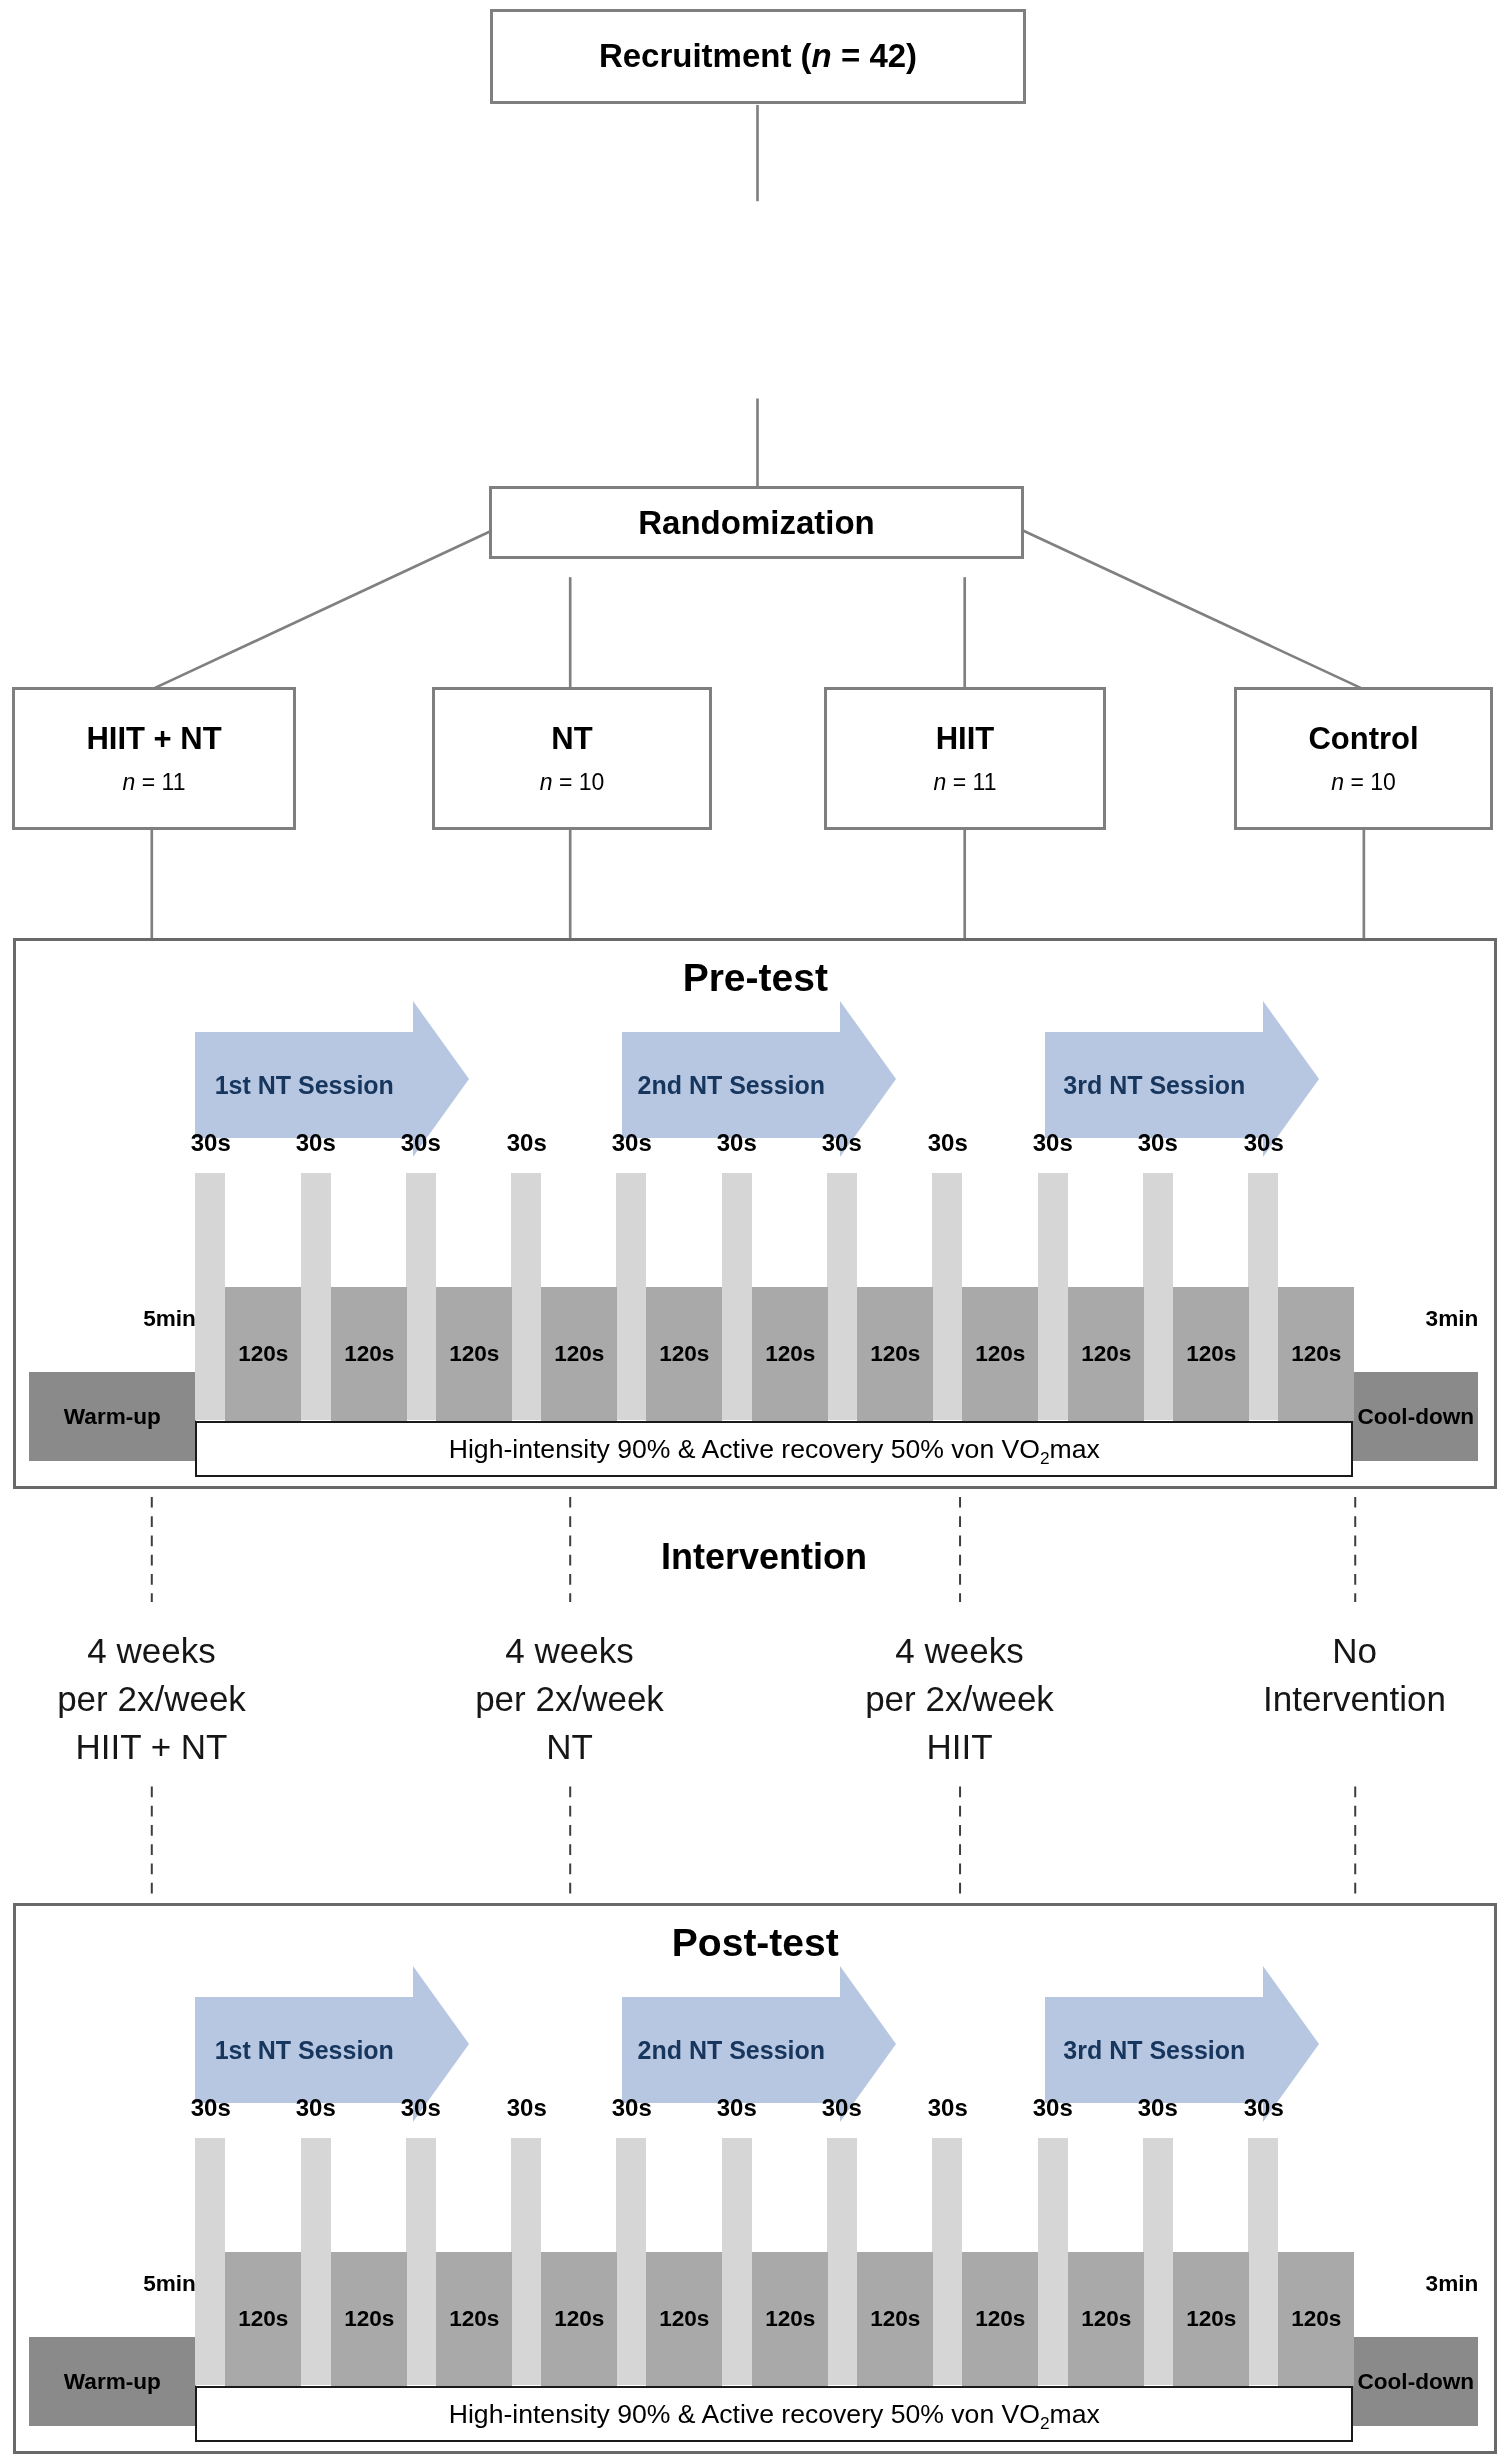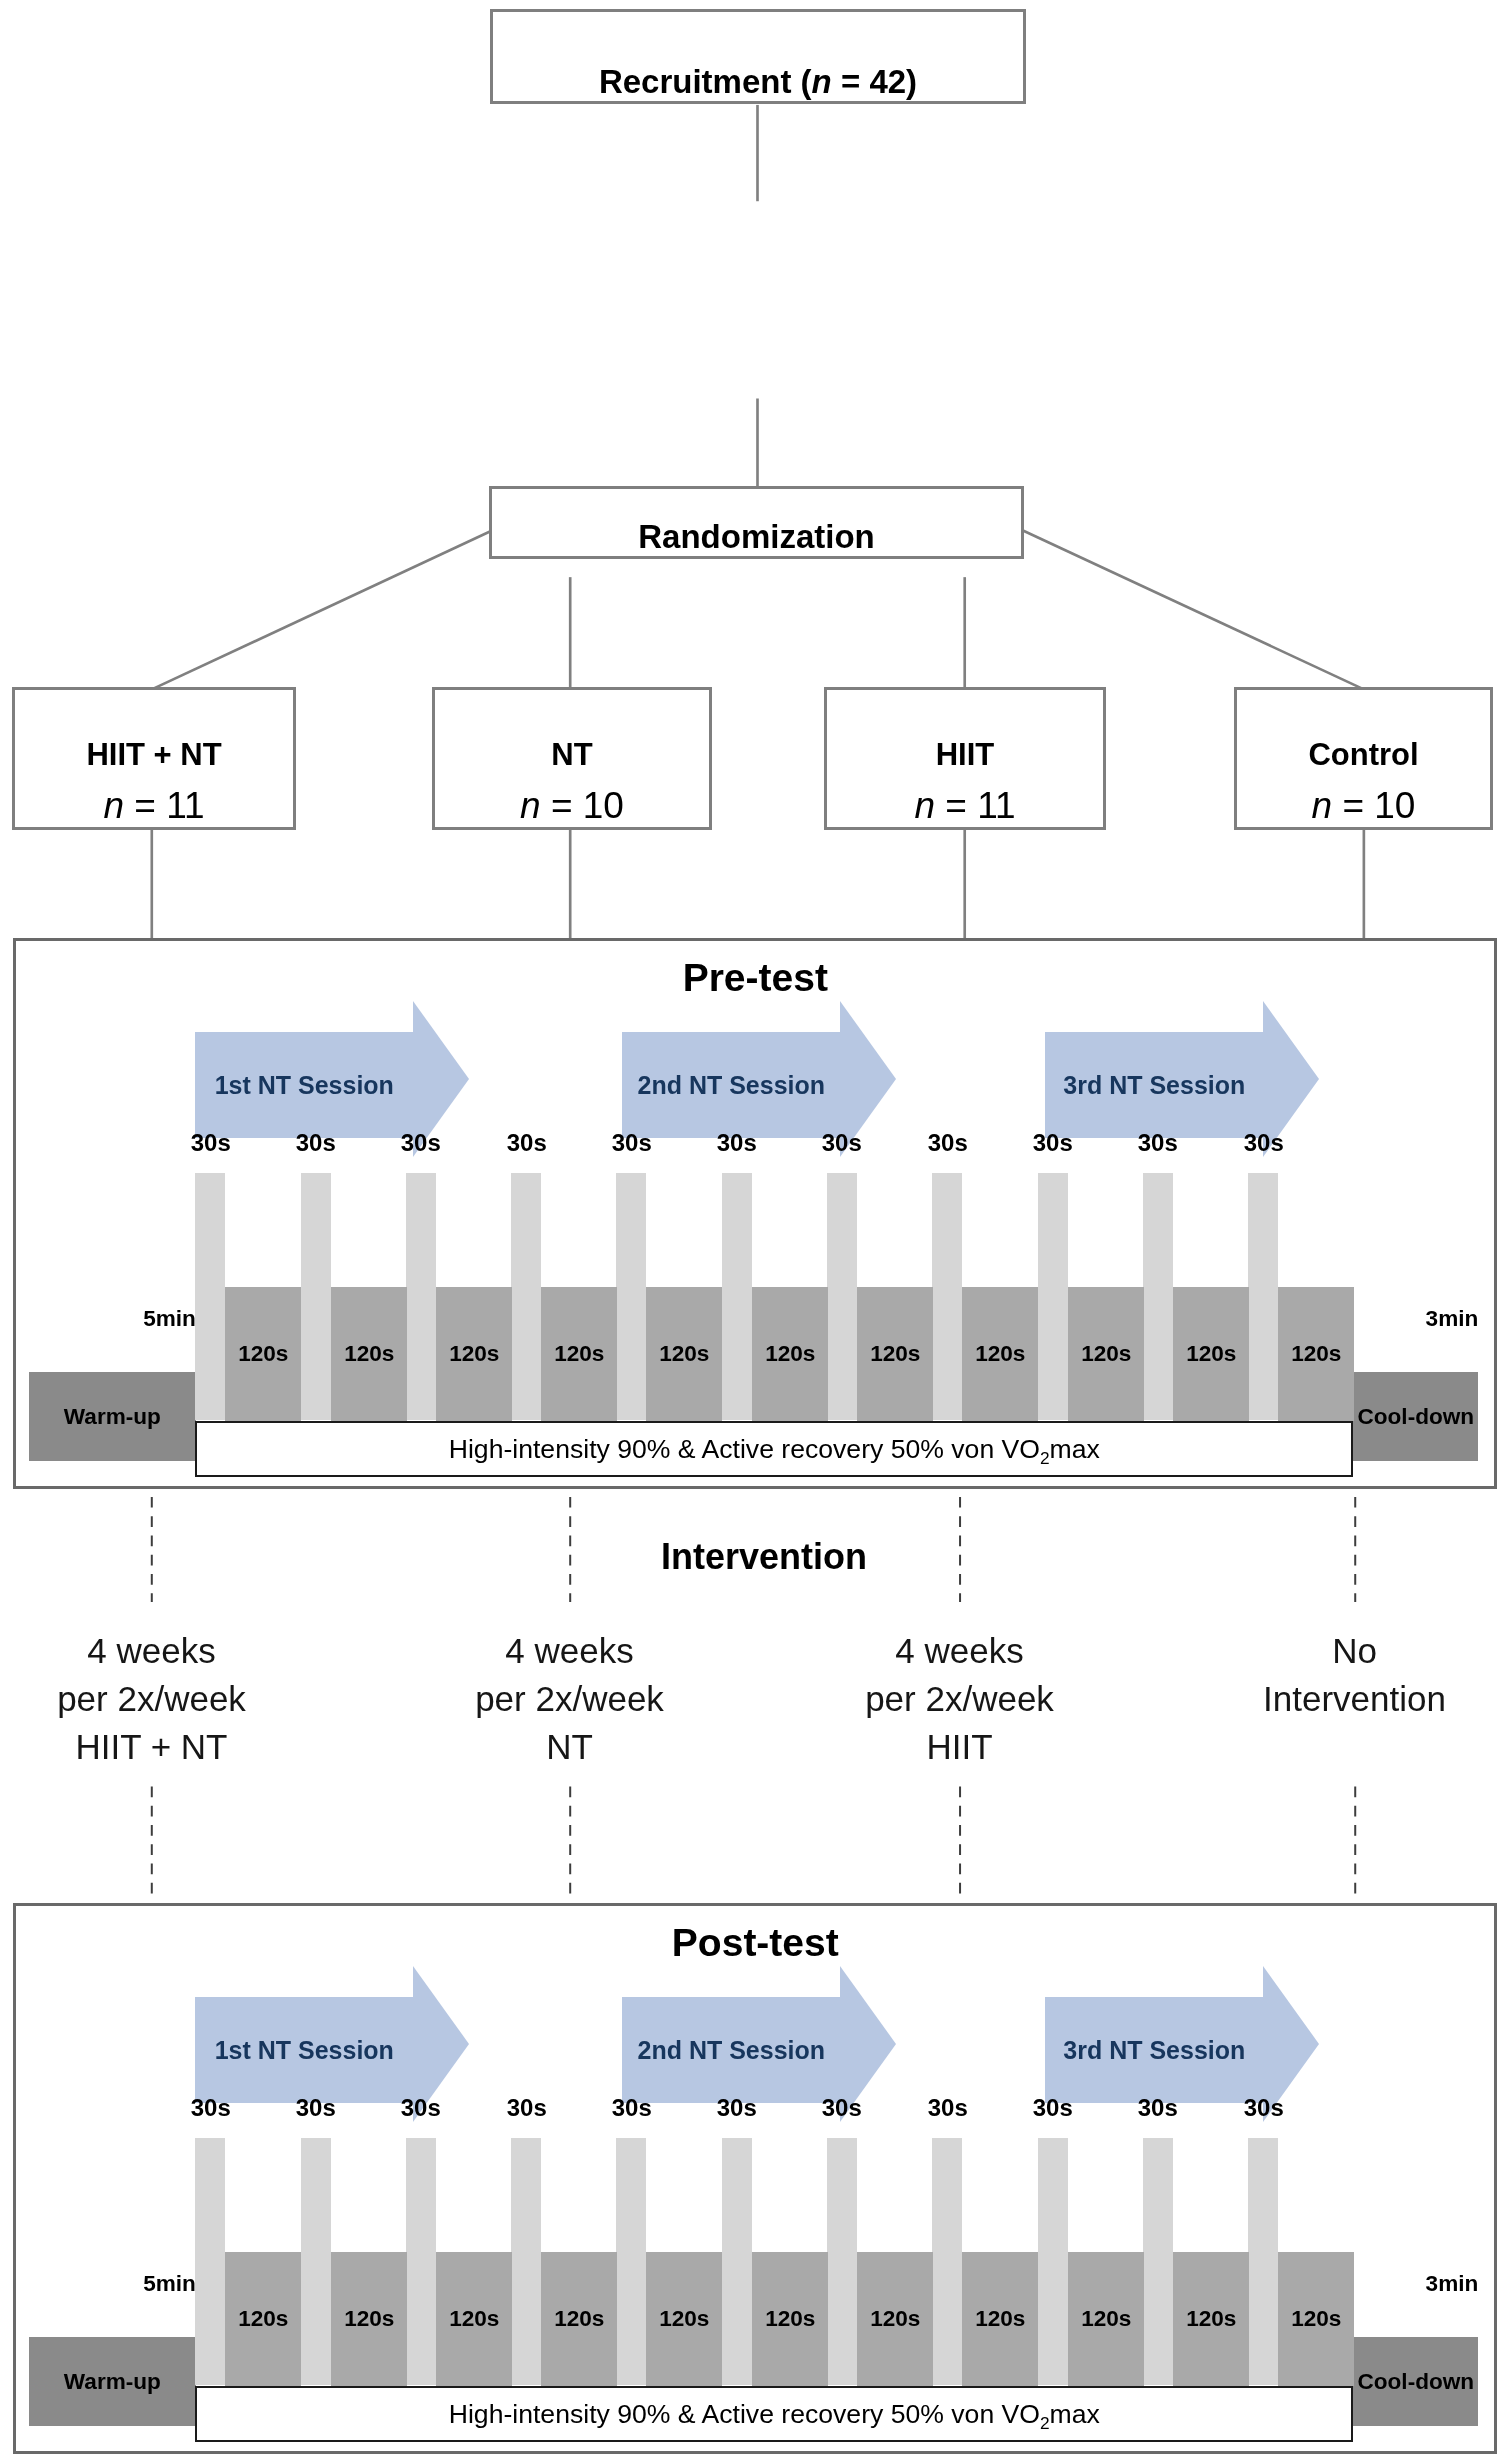--- a/index.html
+++ b/index.html
@@ -4,33 +4,33 @@
 <style>
   html,body{margin:0;padding:0;background:#fff;}
   .page{position:relative;width:1511px;height:2462px;background:#fff;
         font-family:"Liberation Sans",sans-serif;color:#000;overflow:hidden;}
   svg.connectors{position:absolute;left:0;top:0;z-index:0;}
   .solid-line{stroke:var(--connector,#808080);stroke-width:4;}
   .dashed-line{stroke:var(--dashed,#3d3d3d);stroke-width:3;stroke-dasharray:16 13;}
 
   .box{position:absolute;box-sizing:border-box;background:#fff;z-index:2;
        border:3.3px solid var(--box-border,#7f7f7f);
-       display:flex;flex-direction:column;align-items:center;justify-content:flex-end;text-align:center;}
+       display:flex;flex-direction:column;align-items:center;justify-content:center;text-align:center;}
   #recruitment{left:490px;top:8.6px;width:536px;height:95px;font-size:33px;font-weight:bold;}
   #basic{left:14.6px;top:200px;width:1481px;height:200px;}
   #basic .heading{font-size:32px;font-weight:bold;line-height:58px;}
   #basic .line{font-size:31px;line-height:58px;}
   #randomization{left:489px;top:486px;width:535px;height:73px;font-size:33px;font-weight:bold;}
   .group-box{top:687px;height:143px;gap:12px;}
   #group-0{left:12px;width:284px;}
   #group-1{left:432px;width:280px;}
   #group-2{left:824px;width:282px;}
   #group-3{left:1234px;width:259px;}
   .group-title{font-size:31px;font-weight:bold;}
-  .group-n{font-size:37px;}
+  .group-n{font-size:23px;}
   .i{font-style:italic;}
 
   .intervention-title{position:absolute;left:0;top:1536px;width:1528px;text-align:center;
                       font-size:36px;font-weight:bold;z-index:1;}
   .int-col{position:absolute;top:1627px;width:345px;text-align:center;font-size:35px;
            color:#161616;line-height:48px;z-index:1;}
   #int-col-0{left:-21px;} #int-col-1{left:397px;} #int-col-2{left:787px;} #int-col-3{left:1182px;}
 
   .section{position:absolute;left:13.3px;width:1484px;height:551px;background:#fff;box-sizing:border-box;
            border:3.3px solid var(--section-border,#696969);z-index:2;}

